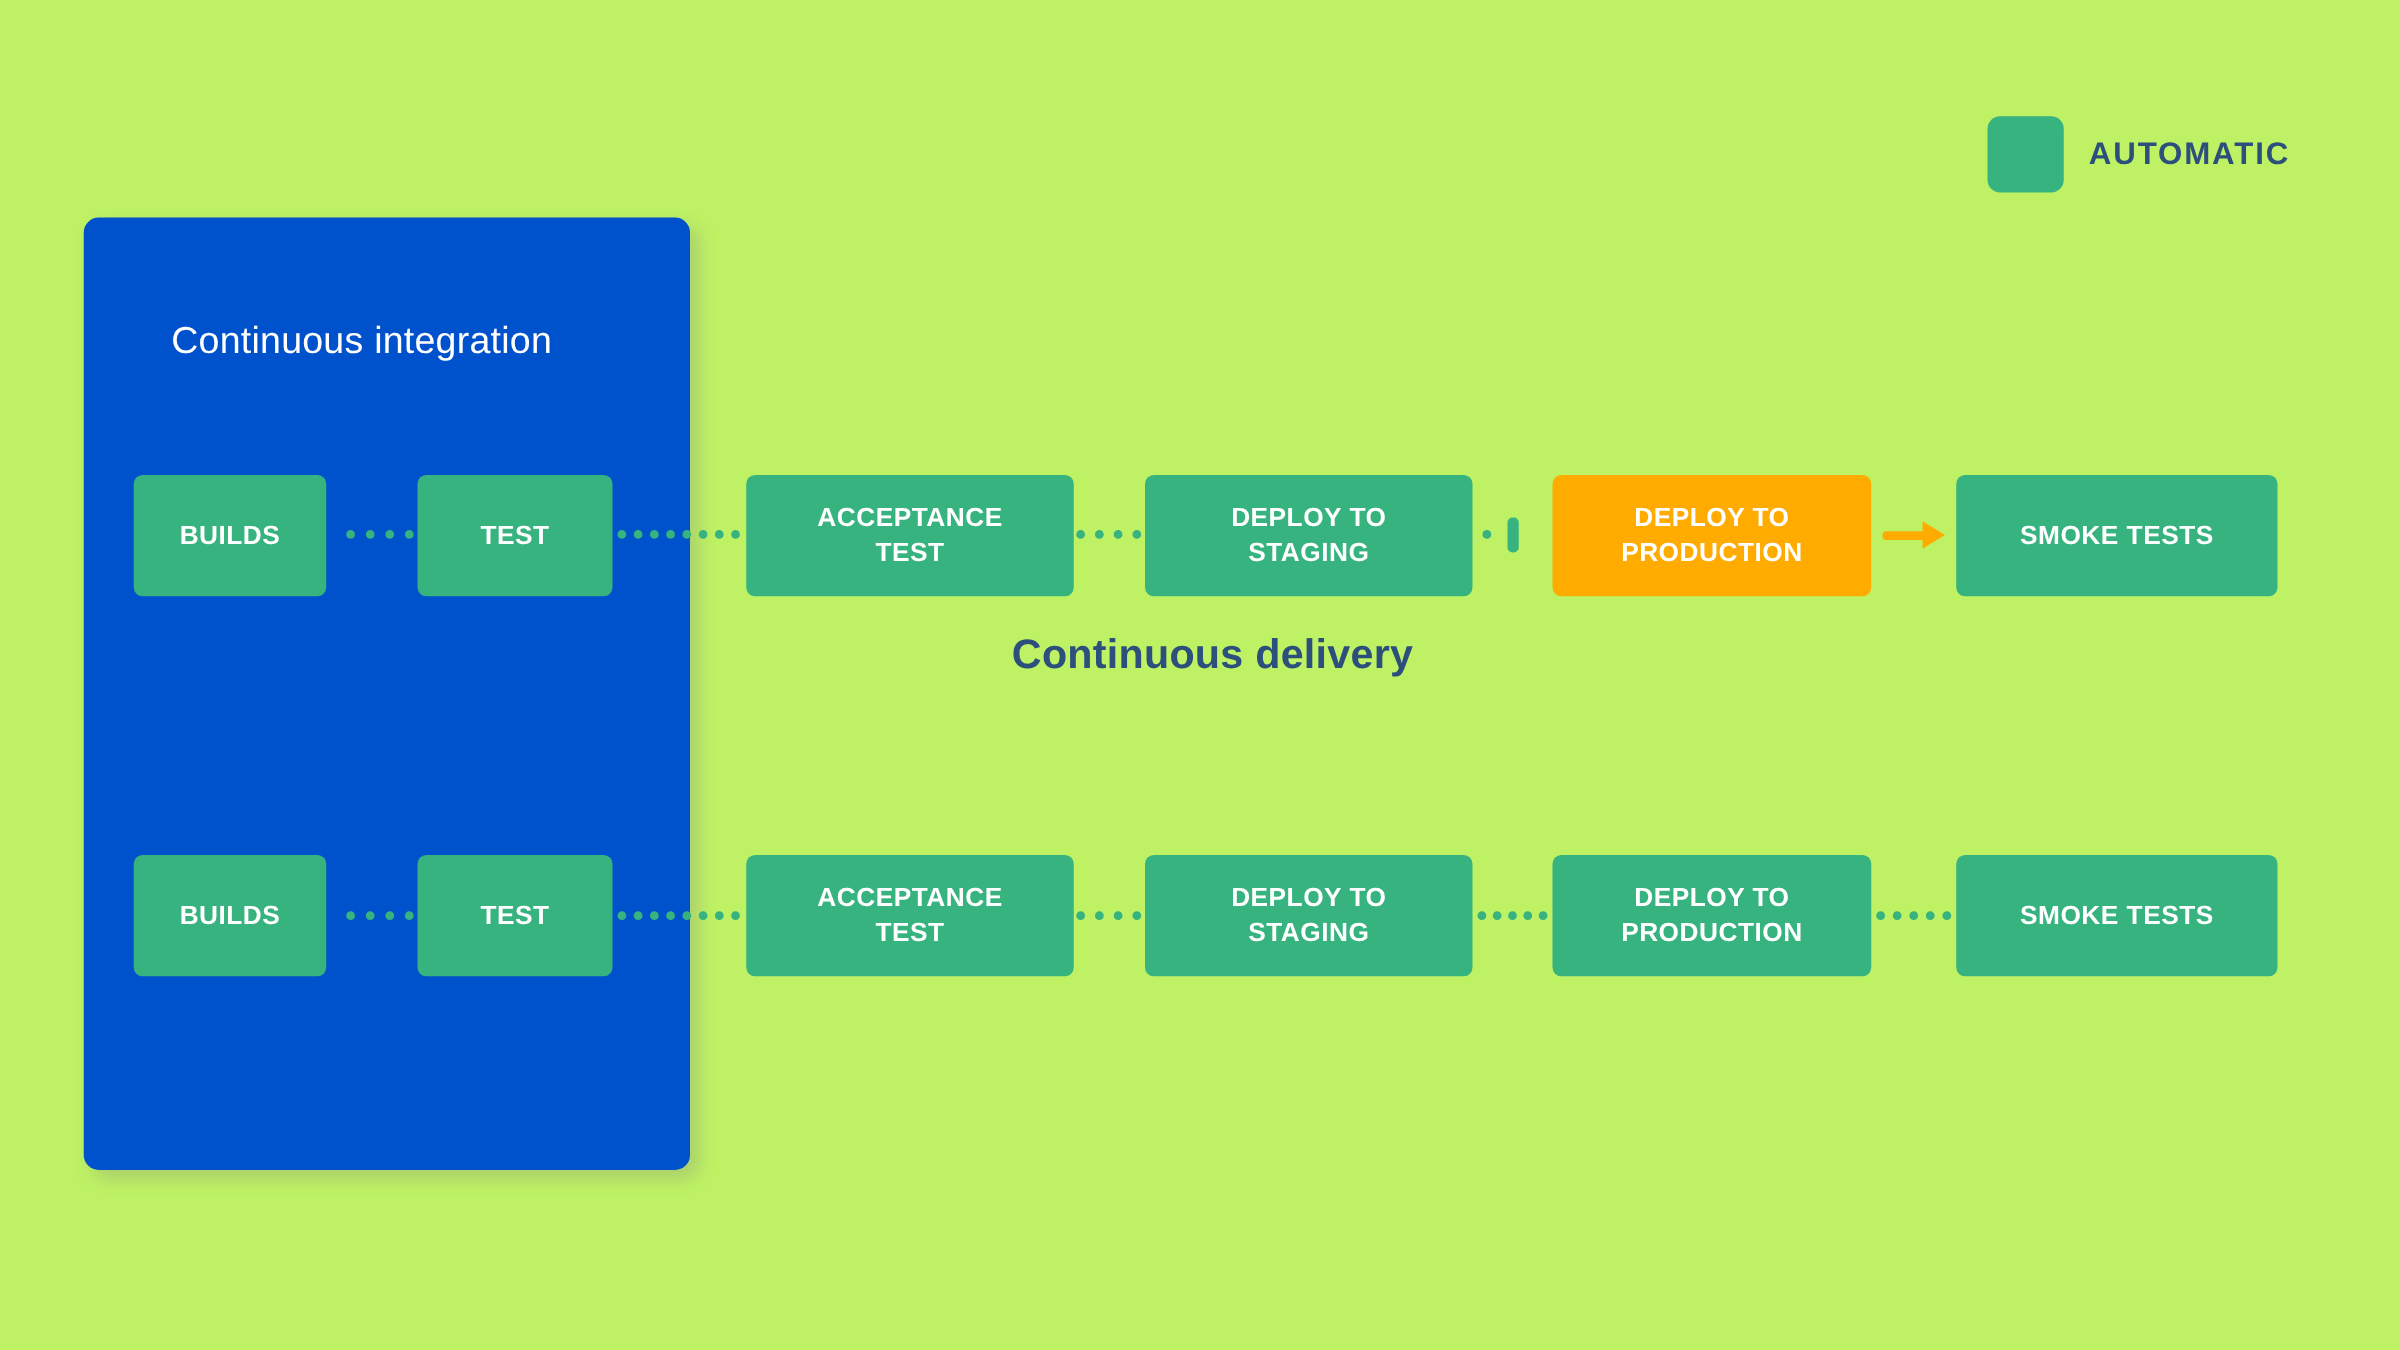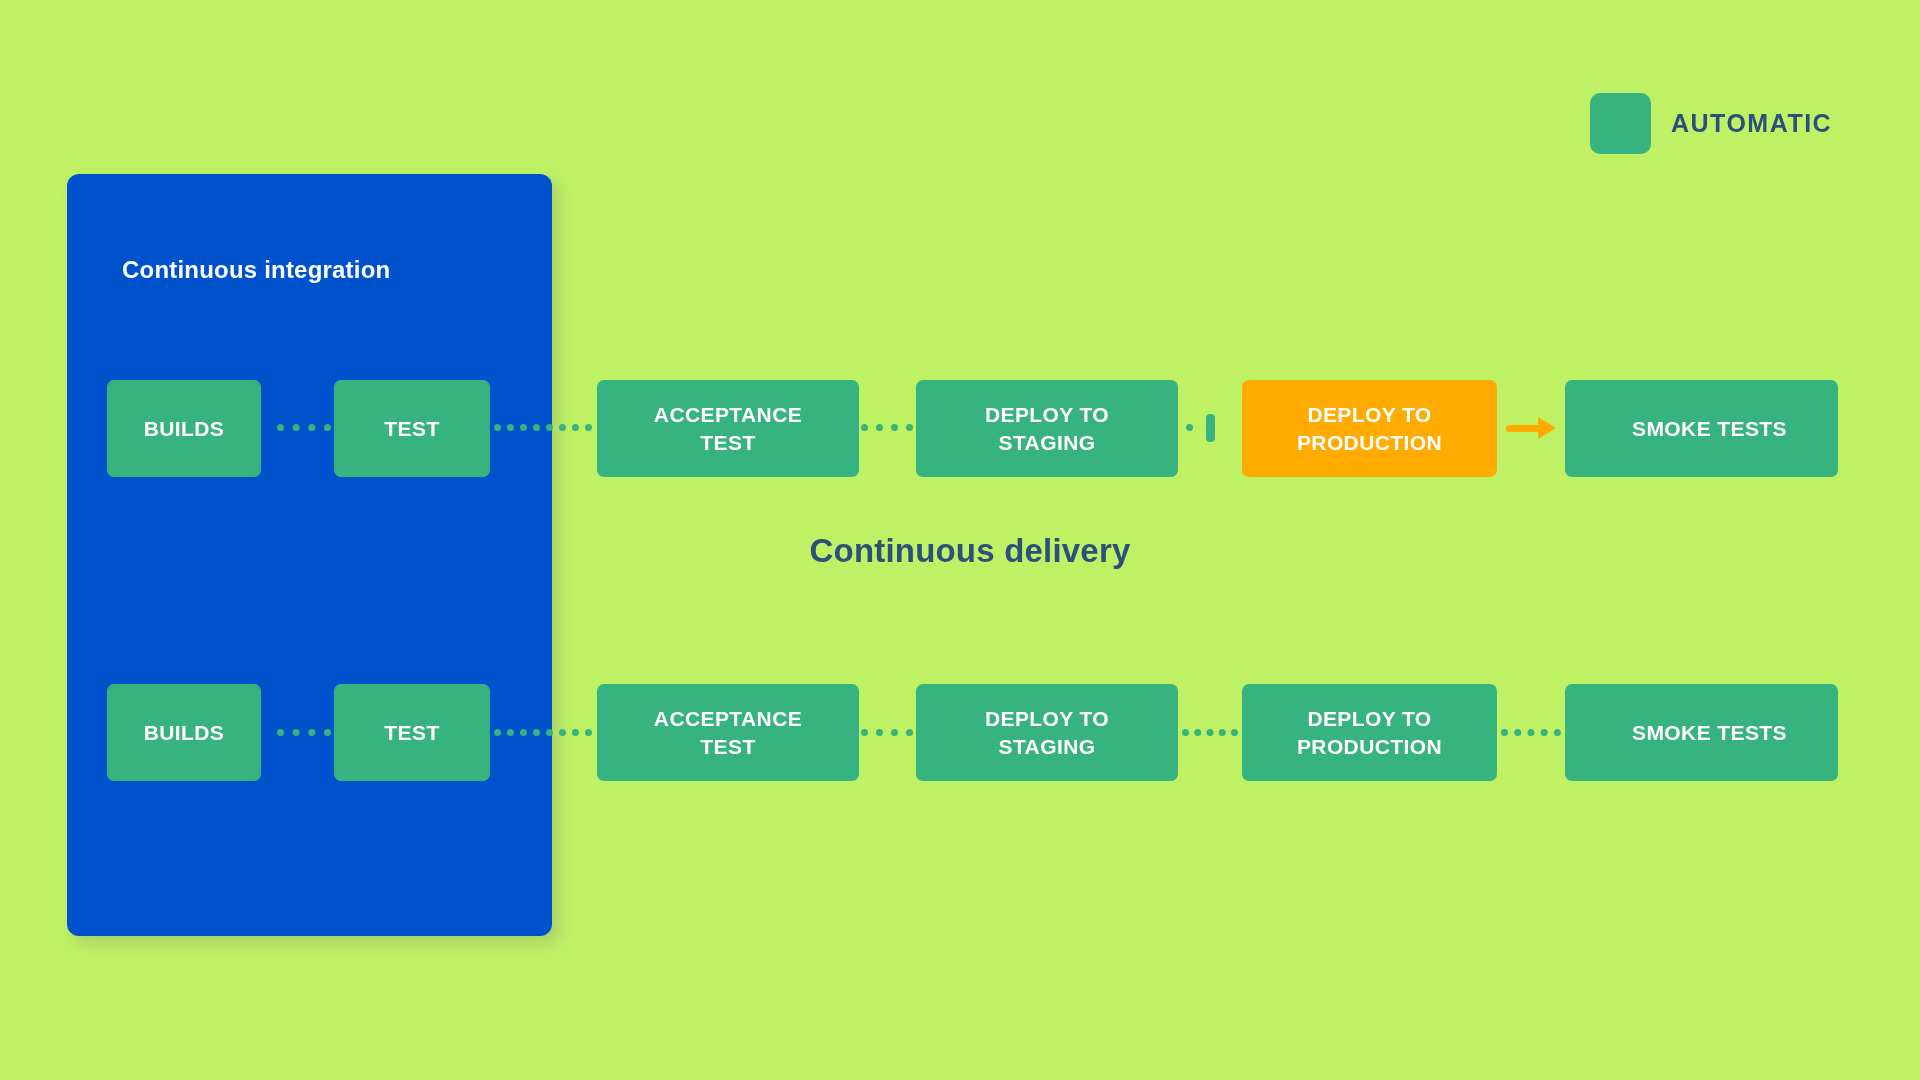--- a/index.html
+++ b/index.html
@@ -23,25 +23,25 @@
     top: 174px;
     width: 485px;
     height: 762px;
     background: #0052CC;
     border-radius: 12px;
     box-shadow: 7px 7px 14px rgba(130,130,130,0.30);
     z-index: 1;
   }
   .ci-title {
     position: absolute;
-    left: 55px;
+    left: 70px;
     top: 82px;
     color: #FFFFFF;
-    font-size: 24px;
-    font-weight: 700;
+    font-size: 30px;
+    font-weight: 400;
     letter-spacing: 0.2px;
   }
 
   
   .step {
     position: absolute;
     height: 97px;
     background: #36B37E;
     border-radius: 7px;
     color: #FFFFFF;
@@ -58,21 +58,21 @@
   }
   .step.manual { background: #FFAB00; }
 
   .r1 { top: 380px; }
   .r2 { top: 684px; }
   .s-builds  { left: 107px;  width: 154px; }
   .s-test    { left: 334px;  width: 156px; }
   .s-accept  { left: 597px;  width: 262px; }
   .s-staging { left: 916px;  width: 262px; }
   .s-prod    { left: 1242px; width: 255px; }
-  .s-smoke   { left: 1565px; width: 257px; padding-left: 16px; }
+  .s-smoke   { left: 1565px; width: 257px; }
 
   
   .conn {
     position: absolute;
     height: 0;
     border-top: 7px dotted #36B37E;
     z-index: 3;
   }
   .c-r1 { top: 424px; }
   .c-r2 { top: 729px; }
@@ -121,21 +121,21 @@
   
   .pipeline-label {
     position: absolute;
     transform: translateX(-50%);
     color: #2D4F7C;
     font-weight: bold;
     font-size: 33px;
     letter-spacing: 0.2px;
     z-index: 2;
   }
-  .lbl-delivery   { left: 970px; top: 532px; }
+  .lbl-delivery   { left: 970px; top: 504px; }
   .lbl-deployment { left: 964px; top: 825px; }
 
   
   .legend-row {
     position: absolute;
     left: 1590px;
     height: 61px;
     display: flex;
     align-items: center;
     gap: 20px;

